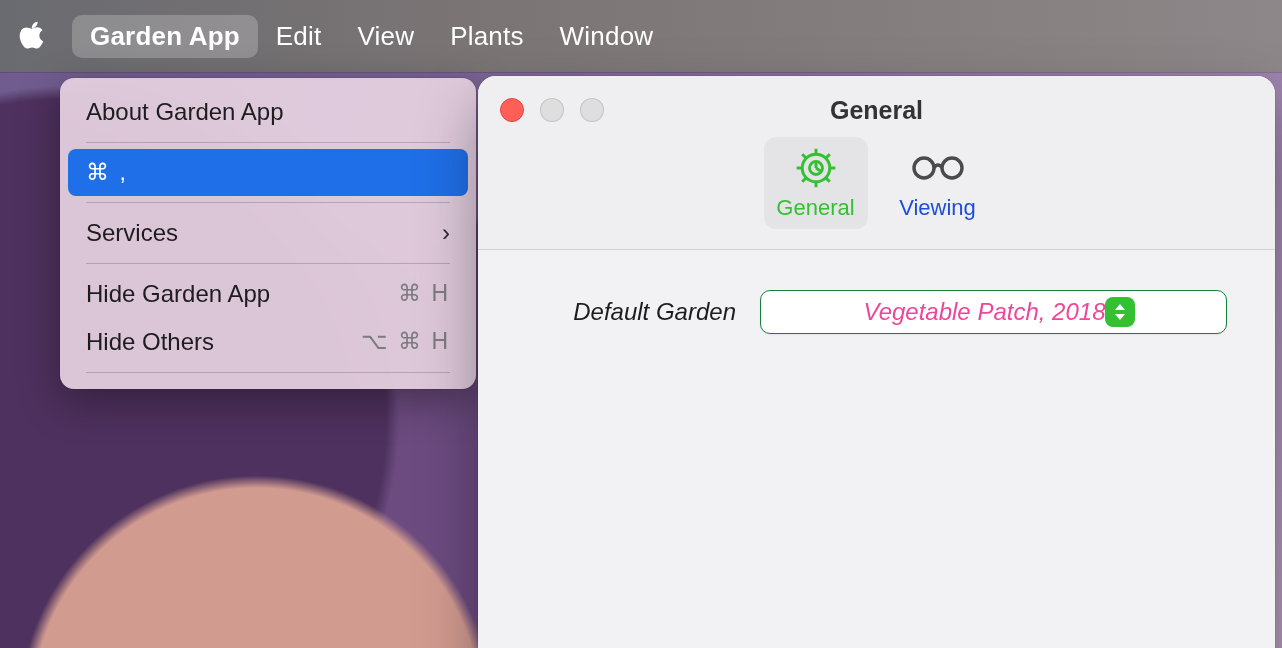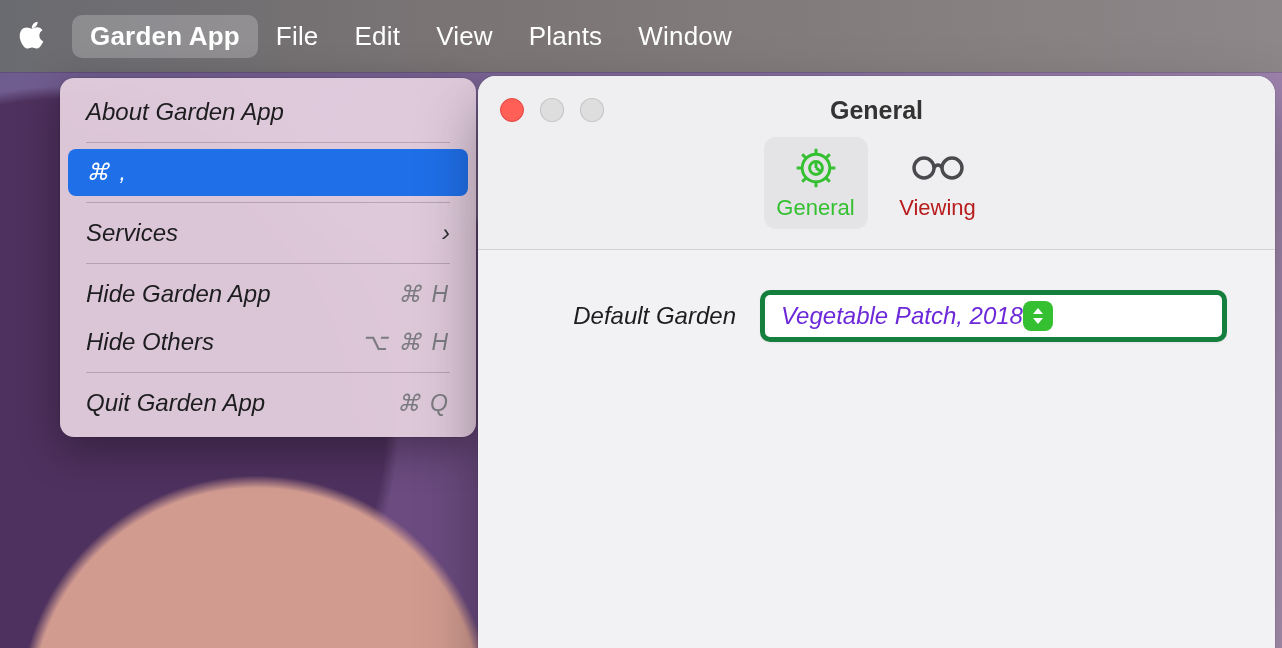--- a/index.html
+++ b/index.html
@@ -68,25 +68,24 @@
     backdrop-filter: blur(30px);
     border-radius: 14px;
     padding: 10px 8px;
     box-shadow: 0 12px 40px rgba(0,0,0,0.35), 0 0 0 1px rgba(0,0,0,0.08);
     font-size: 24px;
     color: #1d1d1f;
   }
   .menu-item {
     display: flex;
     justify-content: space-between;
-    align-items: flex-end;
+    align-items: flex-start;
     padding: 10px 18px;
     border-radius: 8px;
     cursor: default;
-    font-style: italic;
   }
   .menu-item.highlight {
     background: #1f6fe8;
     color: #fff;
   }
   .menu-item.disabled { color: #8a8a8e; }
   .menu-sep {
     height: 1px;
     background: rgba(0,0,0,0.18);
     margin: 6px 18px;
@@ -164,21 +163,21 @@
     height: 42px;
     display: flex;
     align-items: center;
     justify-content: center;
   }
   .prefs-tab .tab-label {
     font-size: 22px;
     margin-top: 6px;
   }
   .prefs-tab.active .tab-label { color: #34c031; font-weight: 500; }
-  .prefs-tab:not(.active) .tab-label { color: #b91c1c; }
+  .prefs-tab:not(.active) .tab-label { color: #1d4ed8; }
 
   
   .gear-svg { stroke: #34c031; fill: none; stroke-width: 3.2; }
   .glasses-svg { stroke: #4a4a4e; fill: none; stroke-width: 3.4; }
 
   .prefs-body {
     padding: 40px 48px;
     display: flex;
     align-items: center;
     gap: 24px;
@@ -187,29 +186,29 @@
   .field-label {
     font-size: 24px;
     color: #1d1d1f;
     text-align: right;
     flex: 0 0 210px;
   }
   .popup-button {
     flex: 1;
     height: 42px;
     background: #fff;
-    border: 5px solid #15803d;
+    border: 1px solid #15803d;
     border-radius: 10px;
     box-shadow: 0 1px 2px rgba(0,0,0,0.06);
     display: flex;
     align-items: center;
-    justify-content: flex-start;
+    justify-content: center;
     padding: 0 4px 0 16px;
     font-size: 24px;
-    color: #6d28d9;
+    color: #ec4899;
   }
   .popup-arrows {
     width: 30px; height: 30px;
     background: #34c031;
     border-radius: 8px;
     display: flex;
     flex-direction: column;
     align-items: center;
     justify-content: center;
   }
@@ -228,21 +227,20 @@
 <div class="wallpaper"></div>
 
 <div class="menubar">
   <span class="apple-logo">
     <svg viewBox="0 0 170 170" width="28" height="30">
       <path fill="#fff" d="M150.4 130.3c-2.5 5.8-5.5 11.1-9 16-4.8 6.7-8.7 11.4-11.7 14-4.7 4.3-9.7 6.5-15.1 6.6-3.9 0-8.5-1.1-14-3.3-5.5-2.2-10.5-3.3-15.1-3.3-4.8 0-10 1.1-15.6 3.3-5.6 2.2-10.1 3.4-13.6 3.5-5.2.2-10.3-2-15.4-6.8-3.3-2.8-7.4-7.6-12.3-14.6-5.3-7.4-9.6-16-13-25.8-3.6-10.5-5.5-20.7-5.5-30.6 0-11.3 2.4-21 7.3-29.1 3.8-6.5 8.9-11.7 15.3-15.5 6.4-3.8 13.3-5.7 20.7-5.8 4.1 0 9.5 1.3 16.3 3.8 6.8 2.5 11.1 3.8 13 3.8 1.4 0 6.2-1.5 14.3-4.4 7.7-2.7 14.1-3.9 19.4-3.4 14.4 1.2 25.2 6.8 32.4 17.1-12.9 7.8-19.2 18.7-19.1 32.7.1 10.9 4.1 20 11.9 27.2 3.5 3.3 7.5 5.9 11.8 7.7-.9 2.7-1.9 5.4-3 7.9zM119.1 7.2c0 8.4-3.1 16.3-9.2 23.6-7.4 8.6-16.3 13.6-26 12.8-.1-1-.2-2.1-.2-3.2 0-8.1 3.5-16.8 9.8-23.8 3.1-3.6 7.1-6.5 11.9-8.9C110.2 5.3 114.7 4 119 3.8c.1 1.1.1 2.3.1 3.4z"></path>
     </svg>
   </span>
 
   <div class="menubar-item active">Garden App</div>
-  <div class="menubar-item">File</div>
   <div class="menubar-item">Edit</div>
   <div class="menubar-item">View</div>
   <div class="menubar-item">Plants</div>
   <div class="menubar-item">Window</div>
 </div>
 
 <div class="menu">
   <div class="menu-item">
     <span>About Garden App</span>
   </div>
@@ -262,24 +260,20 @@
   <div class="menu-item">
     <span>Hide Garden App</span>
     <span class="menu-shortcut">⌘ H</span>
   </div>
   <div class="menu-item">
     <span>Hide Others</span>
     <span class="menu-shortcut">⌥ ⌘ H</span>
   </div>
   <div class="menu-sep"></div>
 
-  <div class="menu-item">
-    <span>Quit Garden App</span>
-    <span class="menu-shortcut">⌘ Q</span>
-  </div>
 </div>
 
 <div class="prefs">
   <div class="prefs-toolbar">
     <div class="traffic-lights">
       <div class="tl close"></div>
       <div class="tl min"></div>
       <div class="tl zoom"></div>
     </div>
     <div class="prefs-title">General</div>

